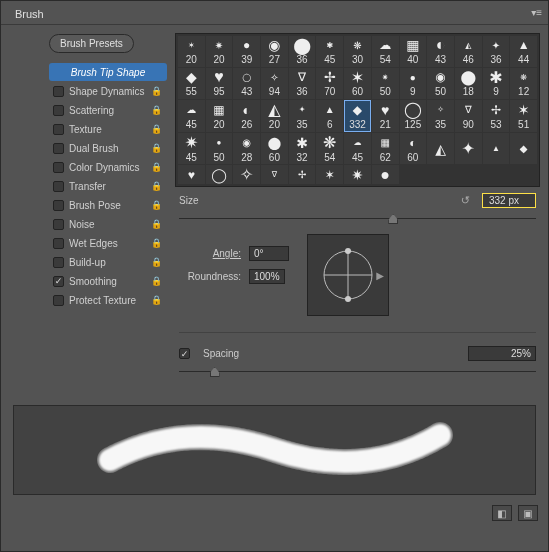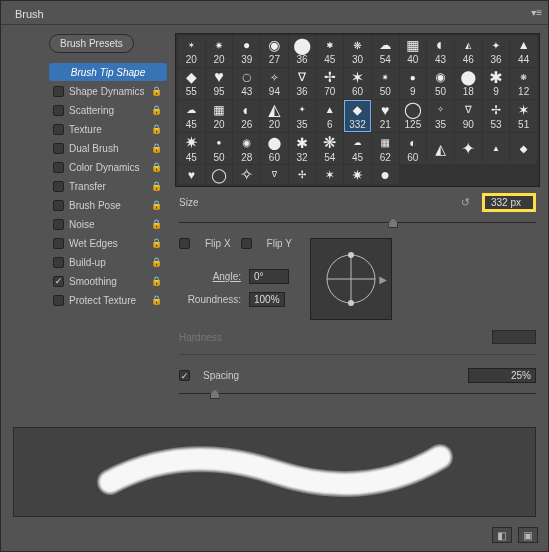--- a/index.html
+++ b/index.html
@@ -21,21 +21,21 @@
 .right { flex: 1; display: flex; flex-direction: column; }
 .grid { background: #333; border: 1px solid #222; padding: 2px; display: grid; grid-template-columns: repeat(13, 1fr); gap: 1px; height: 154px; overflow: hidden; }
 .thumb { background: #3a3a3a; display: flex; flex-direction: column; align-items: center; justify-content: center; font-size: 8px; color: #ddd; cursor: pointer; position: relative; }
 .thumb.sel { border: 1px solid #7aaef0; background: #2a4a6a; }
 .thumb .ico { width: 16px; height: 16px; display: flex; align-items: center; justify-content: center; }
 .thumb .lbl { font-size: 10px; margin-top: 1px; text-align: right; }
 .controls { padding: 6px 4px; color: #ccc; font-size: 10px; }
 .row { display: flex; align-items: center; gap: 8px; margin-bottom: 4px; }
 .row label { width: 60px; }
 .valbox { background: #3a3a3a; border: 1px solid #222; color: #ddd; font-size: 10px; padding: 1px 4px; min-width: 36px; text-align: right; }
-.valbox.sel { border: 3px solid #fde047; }
+.valbox.sel { border: 1px solid #fde047; }
 .slider { height: 14px; position: relative; margin-bottom: 6px; }
 .track { position: absolute; top: 6px; left: 0; right: 0; height: 1px; background: #2a2a2a; }
 .handle { position: absolute; top: 2px; width: 10px; height: 10px; background: #777; border: 1px solid #333; transform: translateX(-50%); clip-path: polygon(50% 0, 100% 60%, 100% 100%, 0 100%, 0 60%); }
 .flips { display: flex; align-items: flex-start; gap: 18px; margin-top: 8px; }
 .circle-ctrl { width: 82px; height: 82px; background: #3a3a3a; border: 1px solid #222; display: flex; align-items: center; justify-content: center; position: relative; }
 .circle-ctrl svg { width: 60px; height: 60px; }
 .arrow-r { position: absolute; right: 4px; color: #999; font-size: 10px; }
 .hard-row { color: #777; }
 .hard-box { background: #3a3a3a; border: 1px solid #2a2a2a; width: 44px; height: 14px; margin-left: auto; }
 .reset-icon { color: #aaa; font-size: 11px; margin-left: auto; margin-right: 4px; }
@@ -361,26 +361,20 @@
           <span class="reset-icon">↺</span>
           <div class="valbox sel" style="width:54px;text-align:left;padding-left:6px;">332 px</div>
         </div>
         <div class="slider">
           <div class="track"></div>
           <div class="handle" id="size-handle" style="left: 60%;"></div>
         </div>
 
         <div class="flips">
           <div class="ctrl-col">
-            <div class="row" style="gap:10px;">
-              <span class="chk"></span>
-              <span>Flip X</span>
-              <span class="chk"></span>
-              <span>Flip Y</span>
-            </div>
             <div style="height:8px;"></div>
             <div class="row">
               <label style="width:62px;text-align:right;text-decoration:underline;">Angle:</label>
               <div class="valbox" style="width:40px;text-align:left;padding-left:4px;">0°</div>
             </div>
             <div class="row">
               <label style="width:62px;text-align:right;">Roundness:</label>
               <div class="valbox" style="width:24px;text-align:left;padding-left:4px;">100%</div>
             </div>
           </div>
@@ -390,24 +384,20 @@
               <line x1="6" y1="30" x2="54" y2="30" stroke="#bbb" stroke-width="1"></line>
               <line x1="30" y1="6" x2="30" y2="54" stroke="#bbb" stroke-width="1"></line>
               <circle cx="30" cy="6" r="3" fill="#ccc"></circle>
               <circle cx="30" cy="54" r="3" fill="#ccc"></circle>
             </svg>
             <span class="arrow-r">▶</span>
           </div>
         </div>
 
         <div style="height:10px;"></div>
-        <div class="row hard-row">
-          <label>Hardness</label>
-          <div class="hard-box"></div>
-        </div>
         <div class="slider" style="opacity:.4;">
           <div class="track"></div>
         </div>
 
         <div class="row">
           <span class="chk on"></span>
           <span>Spacing</span>
           <div class="valbox" style="margin-left:auto;width:68px;">25%</div>
         </div>
         <div class="slider">

